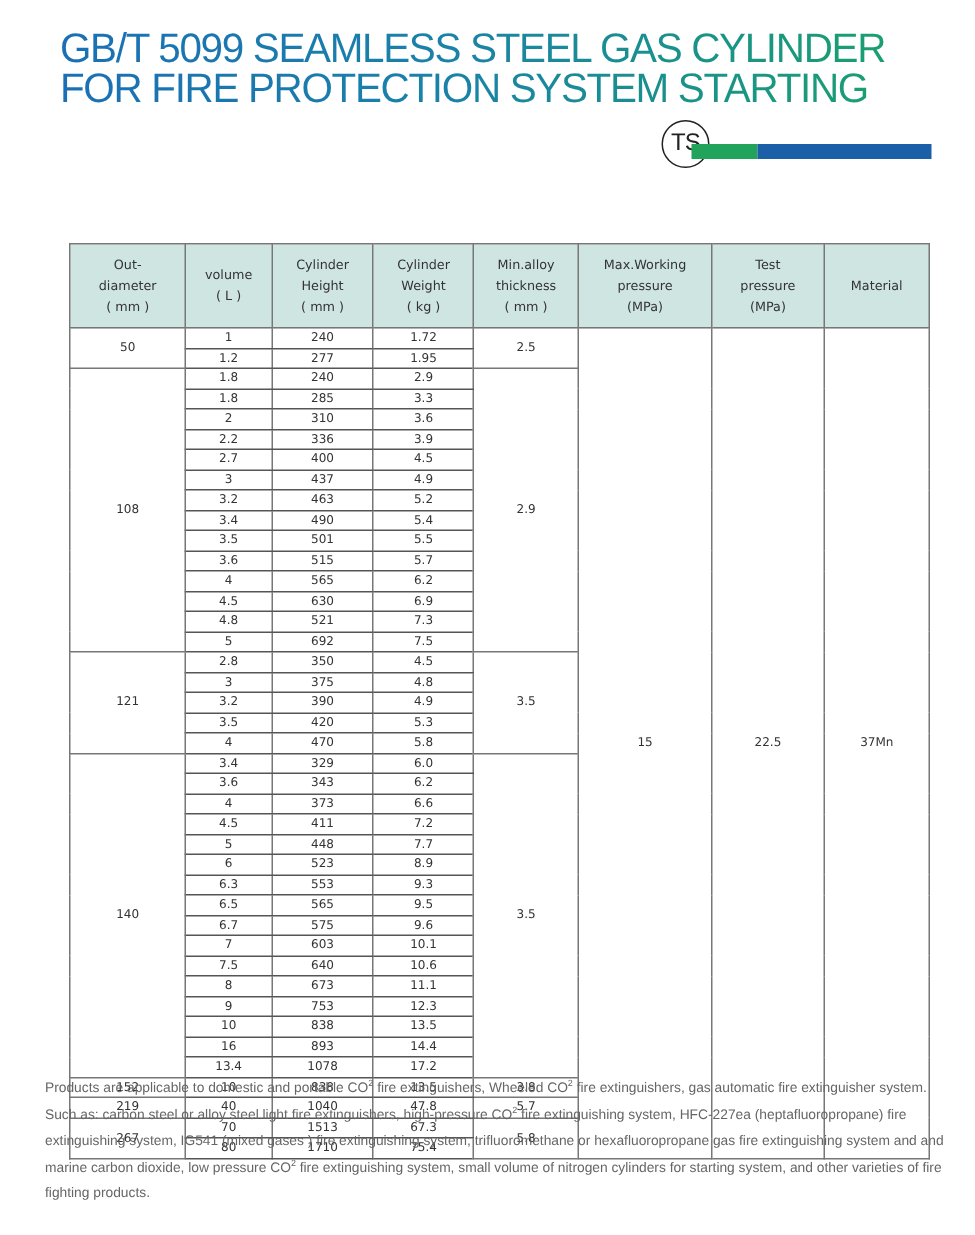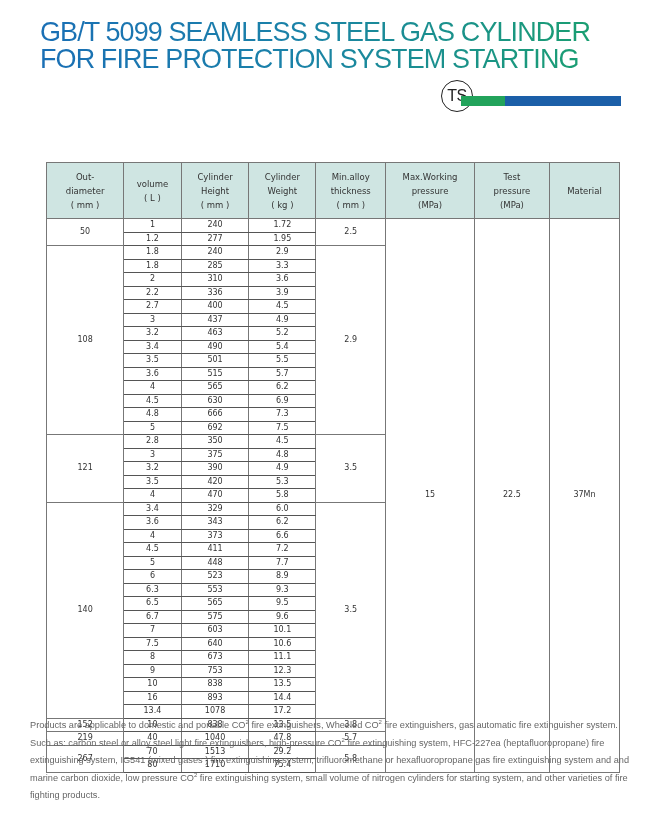--- a/index.html
+++ b/index.html
@@ -183,21 +183,21 @@
         <td>565</td>
         <td>6.2</td>
       </tr>
       <tr>
         <td>4.5</td>
         <td>630</td>
         <td>6.9</td>
       </tr>
       <tr>
         <td>4.8</td>
-        <td>666</td>
+        <td>521</td>
         <td>7.3</td>
       </tr>
       <tr>
         <td>5</td>
         <td>692</td>
         <td>7.5</td>
       </tr>
       <tr>
         <td class="span" rowspan="5">121</td>
         <td>2.8</td>
@@ -318,21 +318,21 @@
         <td class="span" rowspan="1">219</td>
         <td>40</td>
         <td>1040</td>
         <td>47.8</td>
         <td class="span" rowspan="1">5.7</td>
       </tr>
       <tr>
         <td class="span" rowspan="2">267</td>
         <td>70</td>
         <td>1513</td>
-        <td>29.2</td>
+        <td>67.3</td>
         <td class="span" rowspan="2">5.8</td>
       </tr>
       <tr>
         <td>80</td>
         <td>1710</td>
         <td>75.4</td>
       </tr>
     </tbody>
 </table>
 

